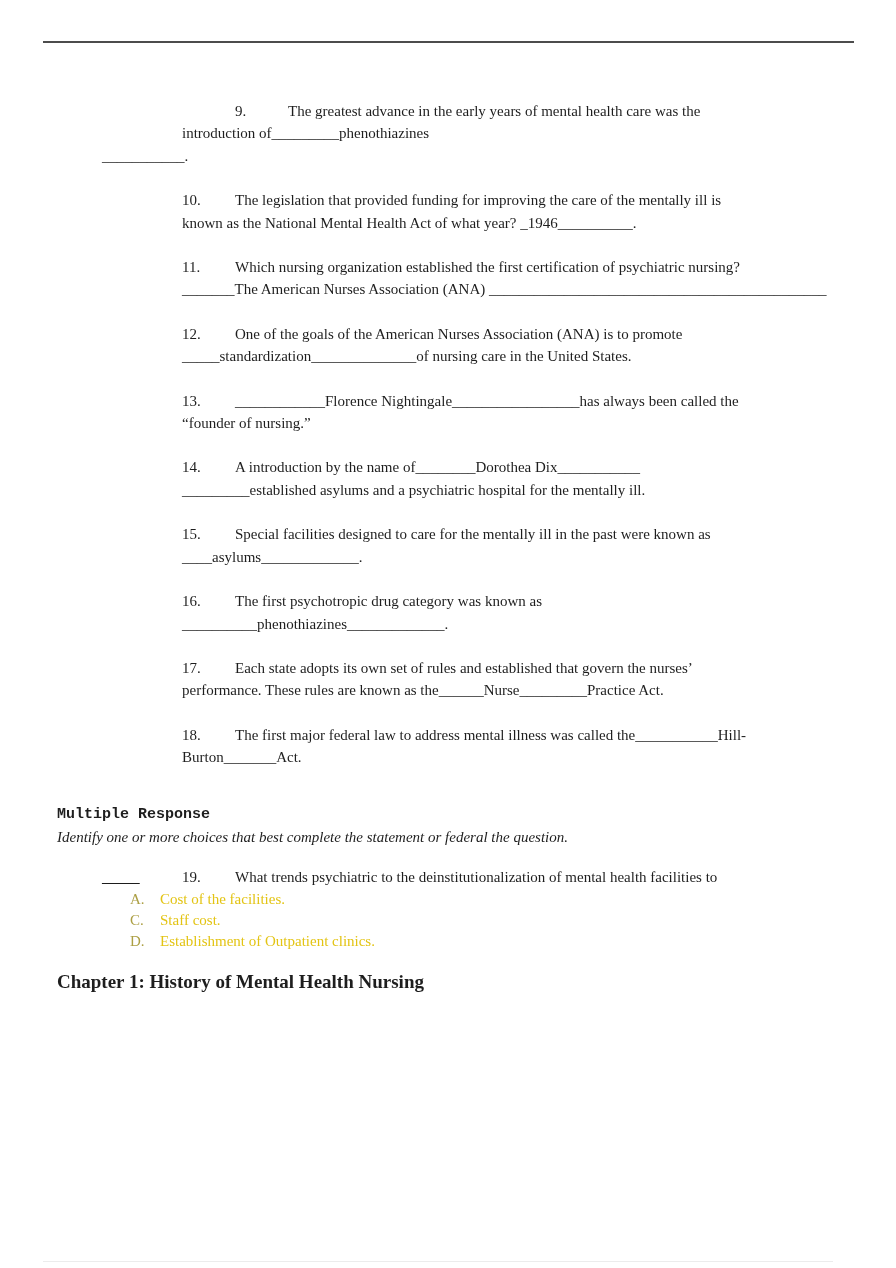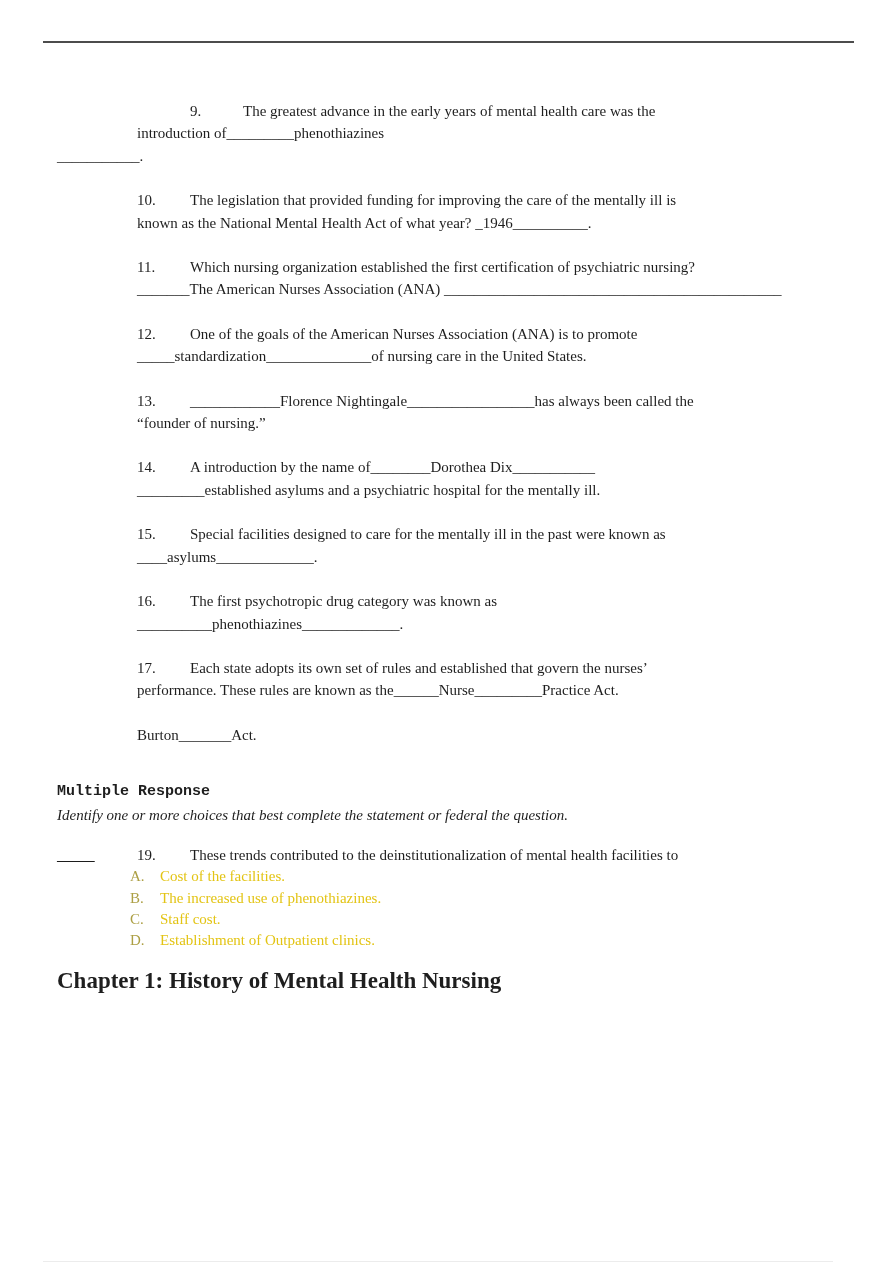--- a/index.html
+++ b/index.html
@@ -22,34 +22,34 @@
   .rule-bottom {
     position: absolute;
     top: 1261px; left: 43px; width: 790px;
     border-top: 1px solid #ececec;
   }
   .content {
     position: absolute;
     left: 57px; top: 100px; width: 800px;
   }
   .q { margin: 0 0 22px 0; }
-  .q-line { white-space: nowrap; }
+  .q-line { white-space: nowrap; margin-left: 45px; }
   .first { padding-left: 80px; }
   .q9-first { padding-left: 133px; }
   .cont { padding-left: 80px; }
   .flush { padding-left: 0; }
   .num { display: inline-block; width: 53px; }
   .mr-heading { font-weight: bold; padding-top: 13px; font-family: Liberation Mono, monospace; }
   .mr-instr { font-style: italic; }
   .q19 { padding-top: 18px; }
   .blank { display: inline-block; width: 80px; text-decoration: underline; }
   .choice { padding-left: 73px; line-height: 21.3px; white-space: nowrap; }
   .choice .letter { display: inline-block; width: 30px; color: var(--choice-letter, #ac9f44); }
   .choice .ctext { color: var(--choice-text, #e3c414); }
-  .chapter { font-weight: bold; font-size: 23px; line-height: 24px; padding-top: 17px; }
+  .chapter { font-weight: bold; font-size: 19px; line-height: 24px; padding-top: 17px; }
 </style>
 </head>
 <body>
 
 <div class="page">
   <div class="rule-top"></div>
   <div class="rule-bottom"></div>
 
   <div class="content">
 
@@ -93,31 +93,31 @@
       <div class="q-line first"><span class="num">16.</span><span>The first psychotropic drug category was known as</span></div>
       <div class="q-line cont">__________phenothiazines_____________.</div>
     </div>
 
     <div class="q">
       <div class="q-line first"><span class="num">17.</span><span>Each state adopts its own set of rules and established that govern the nurses’</span></div>
       <div class="q-line cont">performance. These rules are known as the______Nurse_________Practice Act.</div>
     </div>
 
     <div class="q">
+      <div class="q-line first"><span class="num">18.</span><span>The first major federal law to address mental illness was called the___________Hill-</span></div>
       <div class="q-line cont">Burton_______Act.</div>
     </div>
 
     <div class="mr-heading">Multiple Response</div>
     <div class="mr-instr">Identify one or more choices that best complete the statement or federal the question.</div>
 
     <div class="q19">
-      <div class="q-line"><span class="blank">_____</span><span class="num">19.</span><span>These trends contributed to the deinstitutionalization of mental health facilities to</span></div>
+      <div class="q-line"><span class="blank">_____</span><span class="num">19.</span><span>What trends psychiatric to the deinstitutionalization of mental health facilities to</span></div>
 
       <div class="choice"><span class="letter">A.</span><span class="ctext">Cost of the facilities.</span></div>
-      <div class="choice"><span class="letter">B.</span><span class="ctext">The increased use of phenothiazines.</span></div>
       <div class="choice"><span class="letter">C.</span><span class="ctext">Staff cost.</span></div>
       <div class="choice"><span class="letter">D.</span><span class="ctext">Establishment of Outpatient clinics.</span></div>
     </div>
 
     <div class="chapter">Chapter 1: History of Mental Health Nursing</div>
 
   </div>
 </div>
 
 </body></html>

